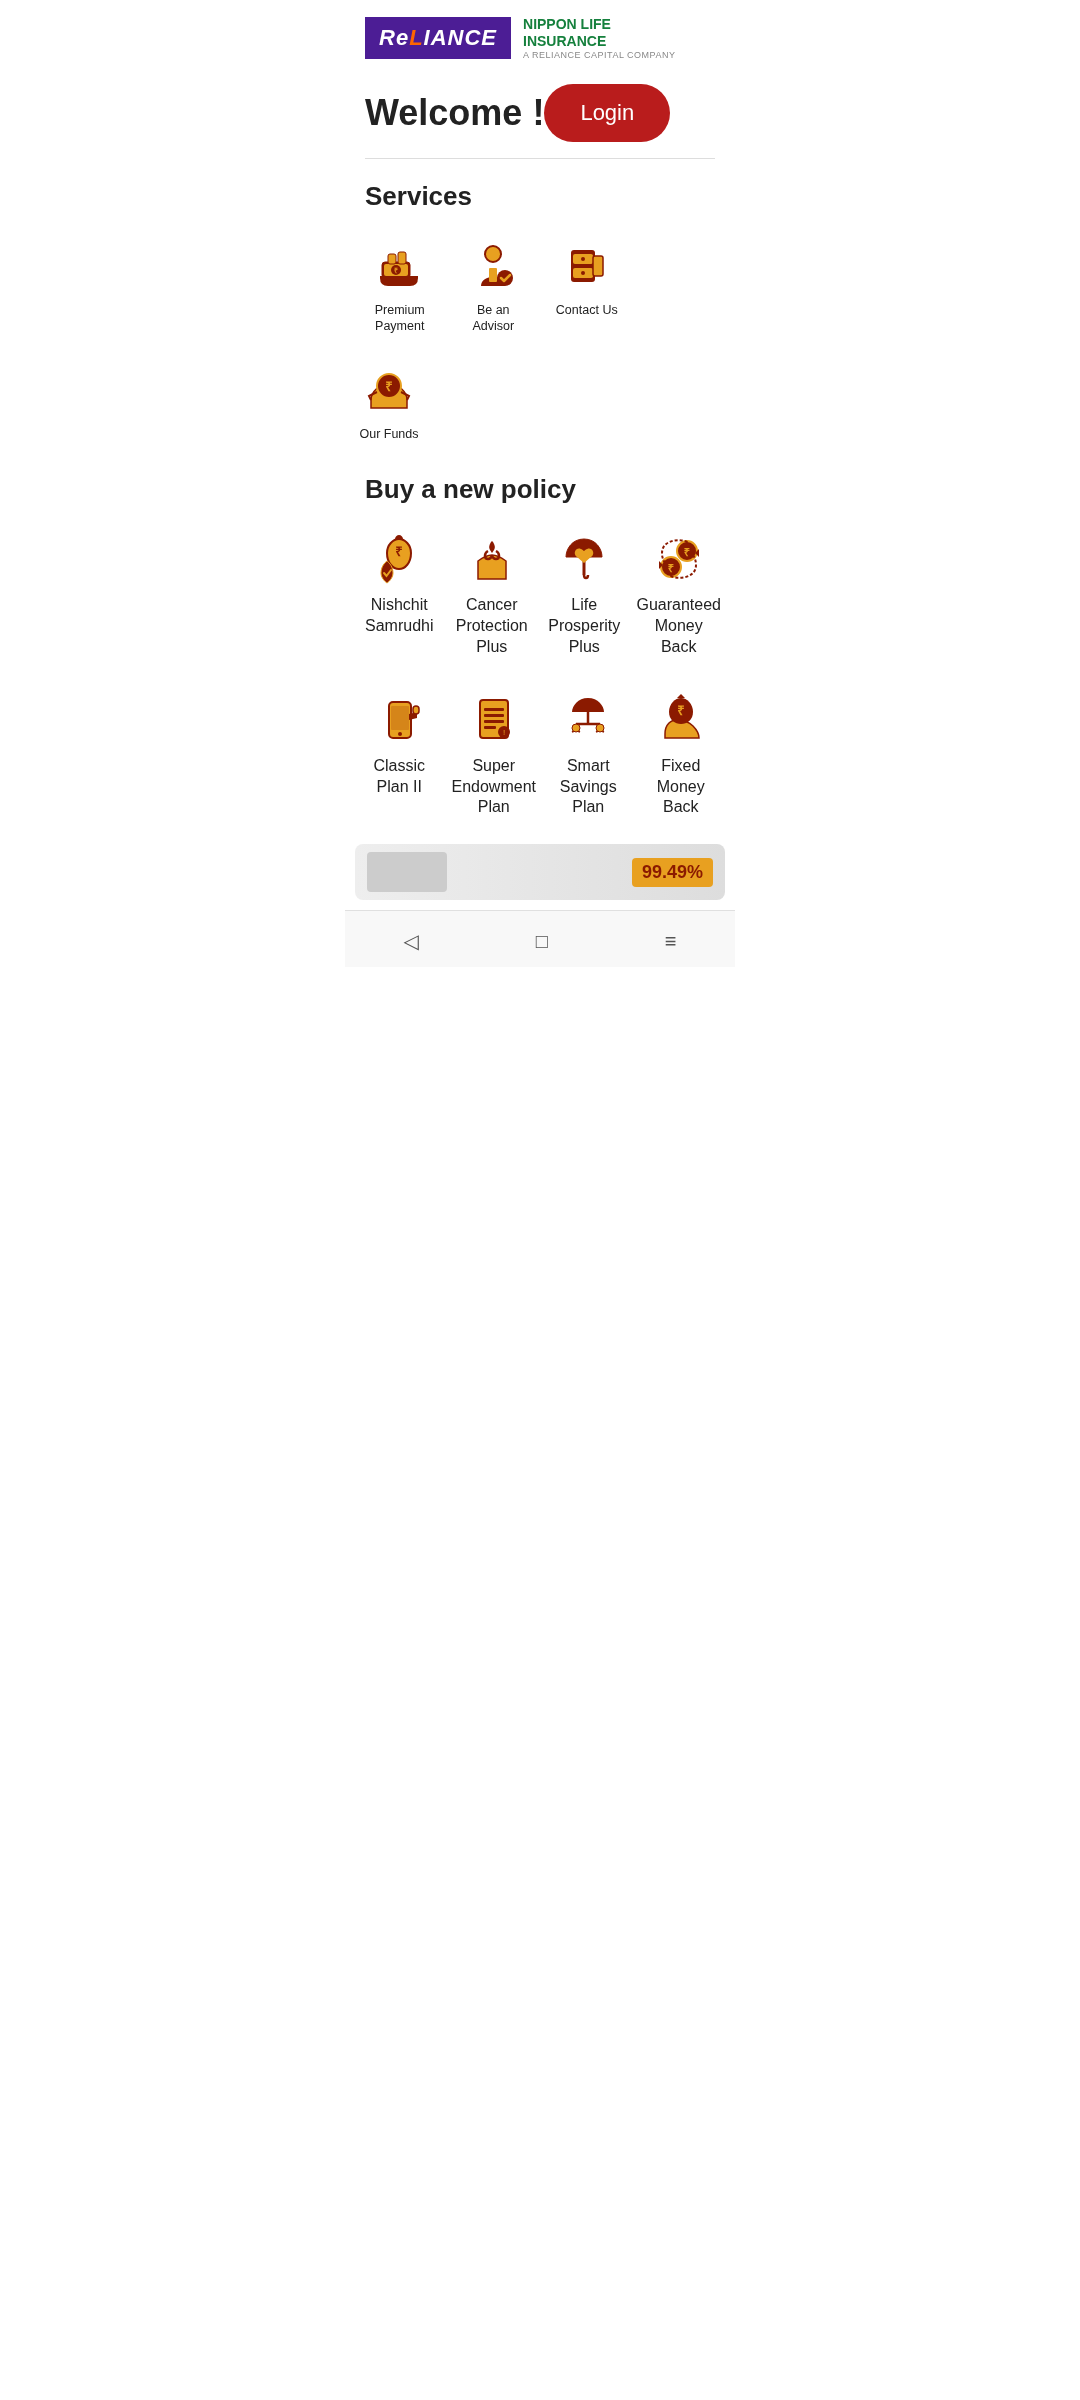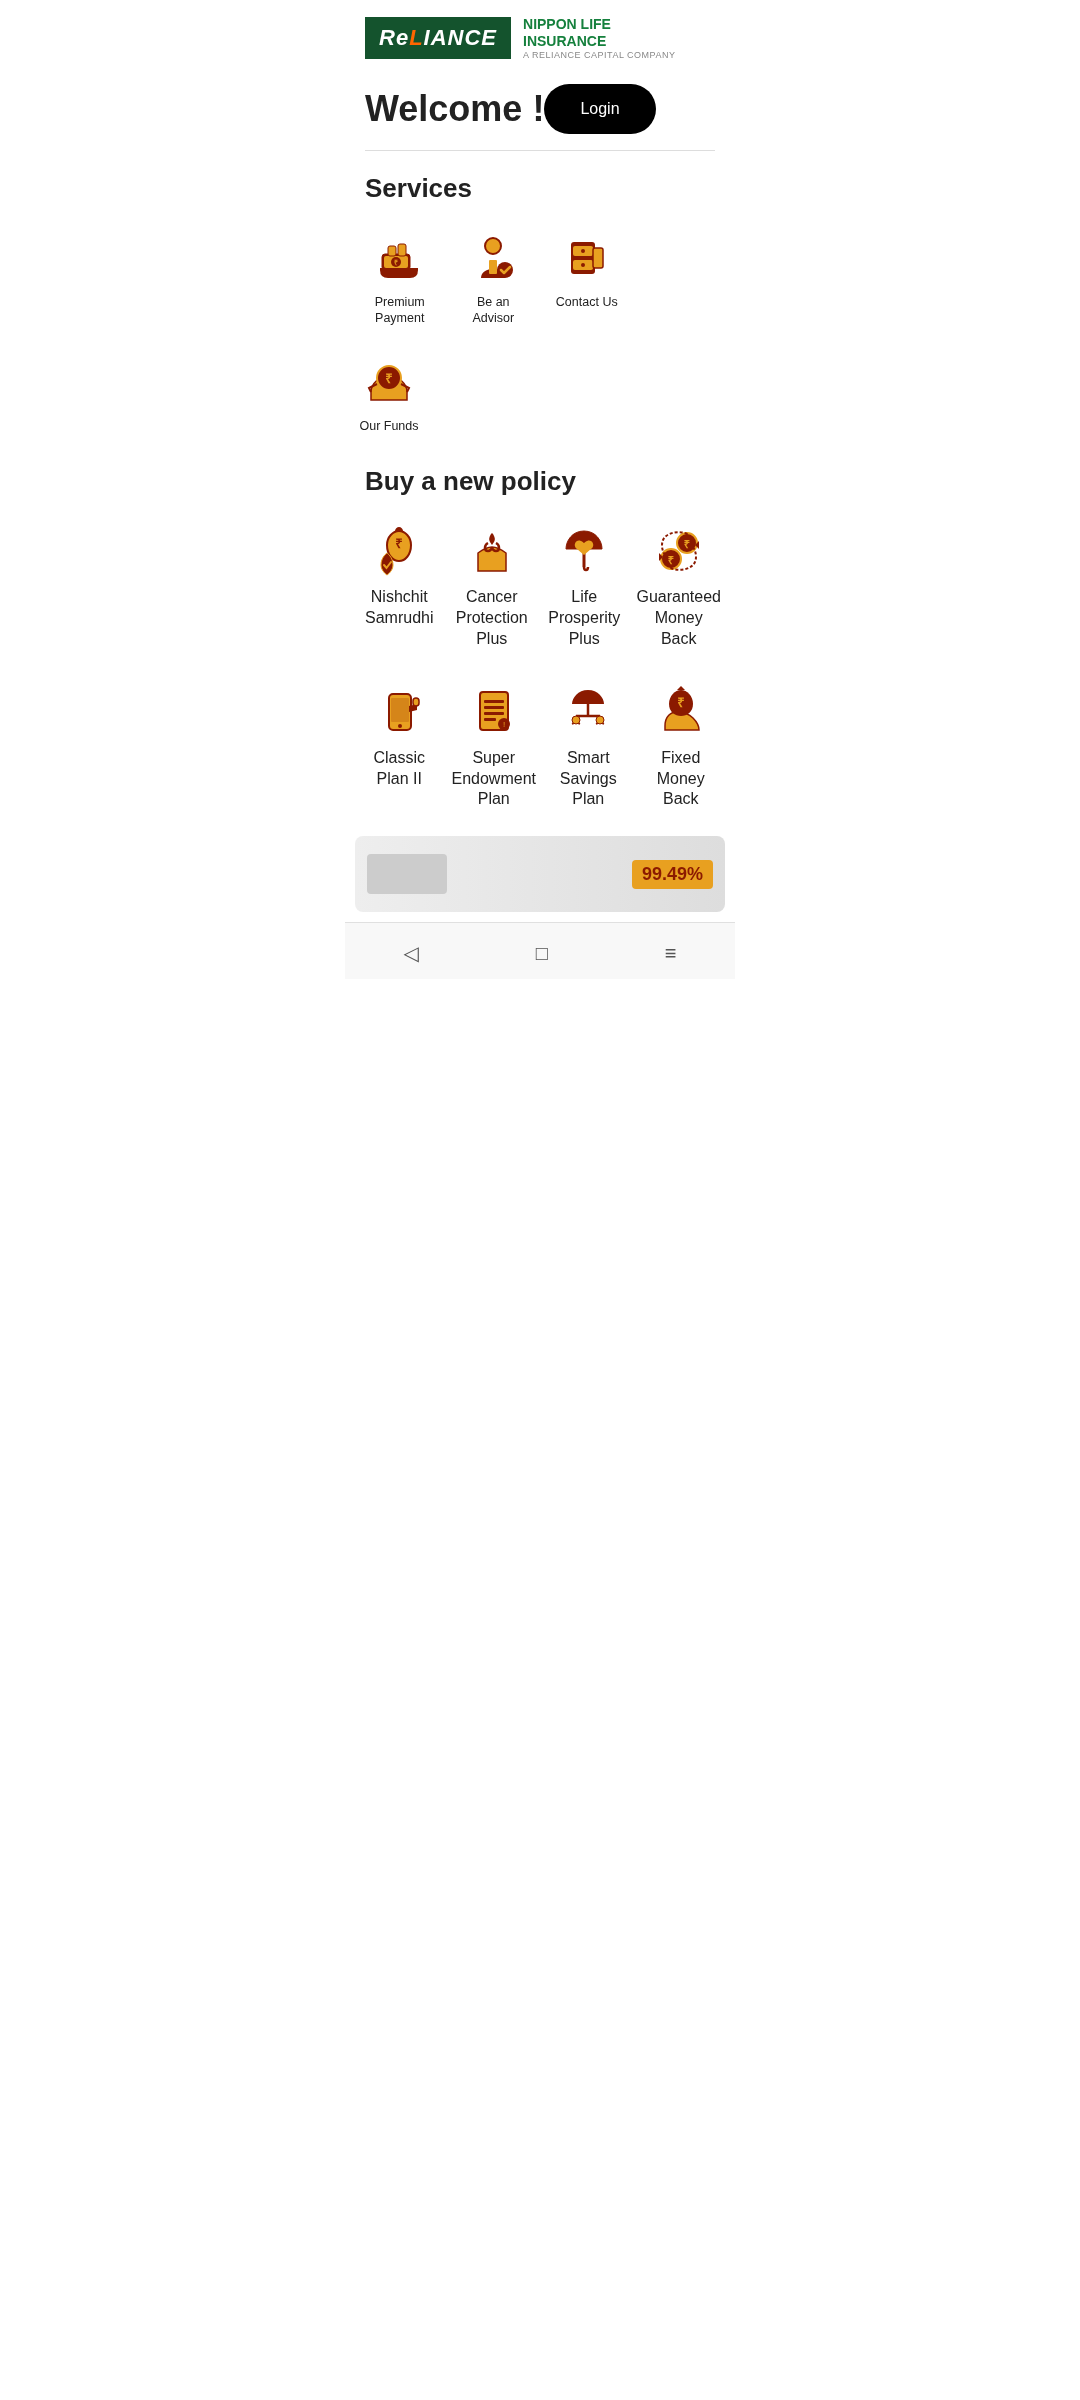--- a/index.html
+++ b/index.html
@@ -16,21 +16,21 @@
     }
 
     .header {
       background: #fff;
       padding: 16px 20px 10px;
       display: flex;
       align-items: center;
     }
 
     .logo-reliance {
-      background: #14532d;
+      background: #4c1d95;
       color: #fff;
       font-weight: 900;
       font-size: 22px;
       padding: 8px 14px;
       letter-spacing: 1px;
       margin-right: 12px;
       font-style: italic;
     }
 
     .logo-reliance span {
@@ -61,26 +61,26 @@
       padding: 14px 20px 10px;
     }
 
     .welcome-text {
       font-size: 36px;
       font-weight: 700;
       color: #222;
     }
 
     .login-btn {
-      background: #000000;
+      background: #b91c1c;
       color: #fff;
       border: none;
       border-radius: 50px;
       padding: 16px 36px;
-      font-size: 16px;
+      font-size: 22px;
       font-weight: 500;
       cursor: pointer;
     }
 
     .divider {
       height: 1px;
       background: #ddd;
       margin: 6px 20px;
     }
 
@@ -158,21 +158,21 @@
 
     .policy-label {
       font-size: 16px;
       color: #222;
       text-align: center;
       line-height: 1.3;
     }
 
     .bottom-banner {
       margin: 10px 10px 0;
-      height: 76px;
+      height: 56px;
       background: linear-gradient(to right, #eee, #ddd);
       border-radius: 8px;
       overflow: hidden;
       position: relative;
     }
 
     .bottom-banner-inner {
       height: 100%;
       display: flex;
       align-items: center;

